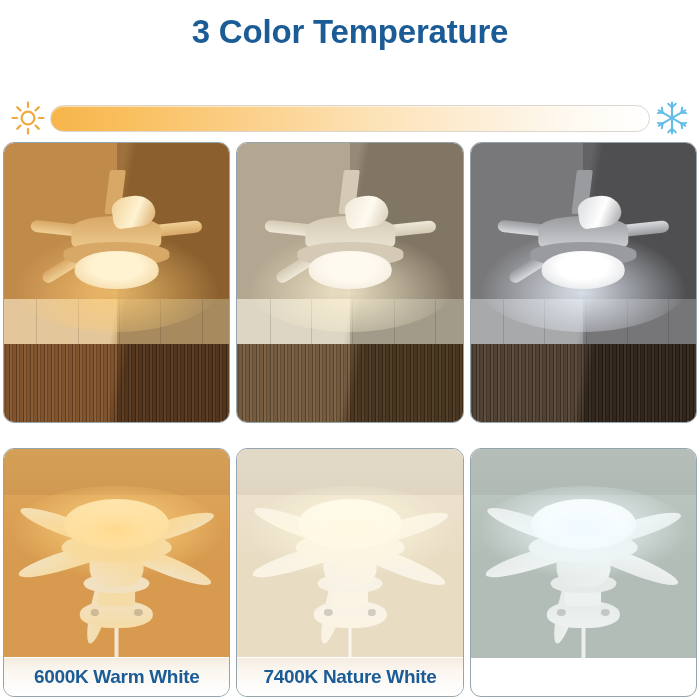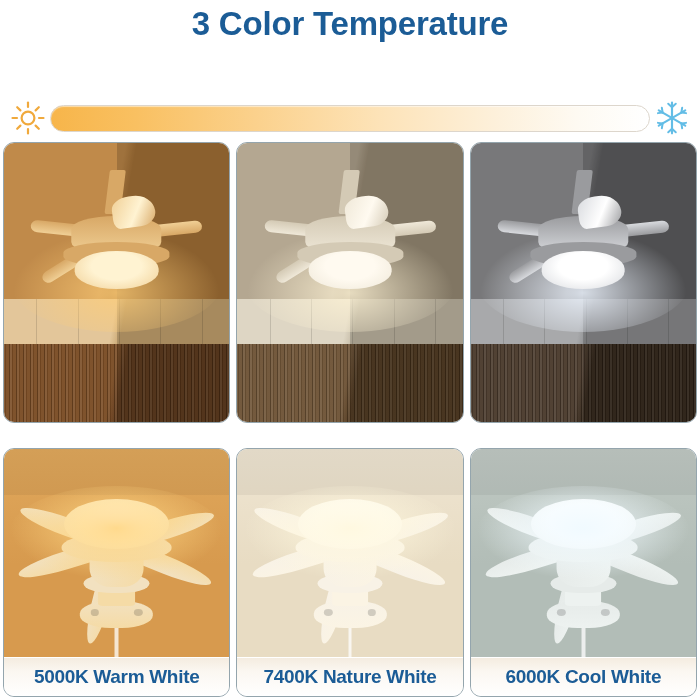--- a/index.html
+++ b/index.html
@@ -24,21 +24,21 @@
 
   
   .header {
     position: absolute;
     top: 0;
     left: 0;
     width: 700px;
     text-align: center;
   }
   .title {
-    margin: 0;
+    margin: 8px;
     padding-top: 5px;
     font-size: 33px;
     font-weight: bold;
     color: #1b5c96;
     letter-spacing: -0.2px;
     line-height: 38px;
   }
   .subtitle {
     margin: 0;
     padding-top: 3px;
@@ -551,21 +551,21 @@
               <div class="cu-stem" style="background: rgb(245, 219, 166);"></div>
               <div class="cu-collar" style="background: rgb(242, 225, 192);"></div>
               <div class="cu-neck" style="background: linear-gradient(100deg, rgb(242, 225, 192), rgb(245, 219, 166));"></div>
               <div class="cu-ring" style="background: linear-gradient(rgb(242, 225, 192), rgb(245, 219, 166));"></div>
               <div class="cu-dome" style="background: radial-gradient(at 50% 45%, rgb(255, 255, 255) 0%, rgb(255, 241, 205) 45%, rgb(245, 219, 166) 100%);"></div>
               <div class="cu-glow" style="background: radial-gradient(at 50% 45%, rgba(255, 214, 130, 0.9) 0%, rgba(255, 255, 255, 0) 70%);"></div>
             </div>
           </div>
         </div>
         <div class="caption">
-          <span>5000K Warm White</span>
+          <span>6000K Warm White</span>
         </div>
       </div>
 
       <div class="card" id="bot-1">
         <div class="photo">
           <div class="closeup">
             <div class="bg-plane" style="background: linear-gradient(rgb(239, 229, 210) 0%, rgb(232, 220, 195) 55%, rgb(232, 220, 195) 100%);">
                 <div class="corner-shade"></div>
               </div>
             <div class="fan-bottom">
@@ -612,20 +612,17 @@
               </div>
               <div class="cu-stem" style="background: rgb(237, 242, 240);"></div>
               <div class="cu-collar" style="background: rgb(230, 235, 233);"></div>
               <div class="cu-neck" style="background: linear-gradient(100deg, rgb(230, 235, 233), rgb(237, 242, 240));"></div>
               <div class="cu-ring" style="background: linear-gradient(rgb(230, 235, 233), rgb(237, 242, 240));"></div>
               <div class="cu-dome" style="background: radial-gradient(at 50% 45%, rgb(255, 255, 255) 0%, rgb(255, 255, 255) 45%, rgb(237, 242, 240) 100%);"></div>
               <div class="cu-glow" style="background: radial-gradient(at 50% 45%, rgba(240, 250, 255, 0.95) 0%, rgba(255, 255, 255, 0) 70%);"></div>
             </div>
           </div>
         </div>
-        <div class="caption">
-          <span>6000K Cool White</span>
-        </div>
       </div>
 
     </div>
   </div>
 </div>
 
 </body></html>

